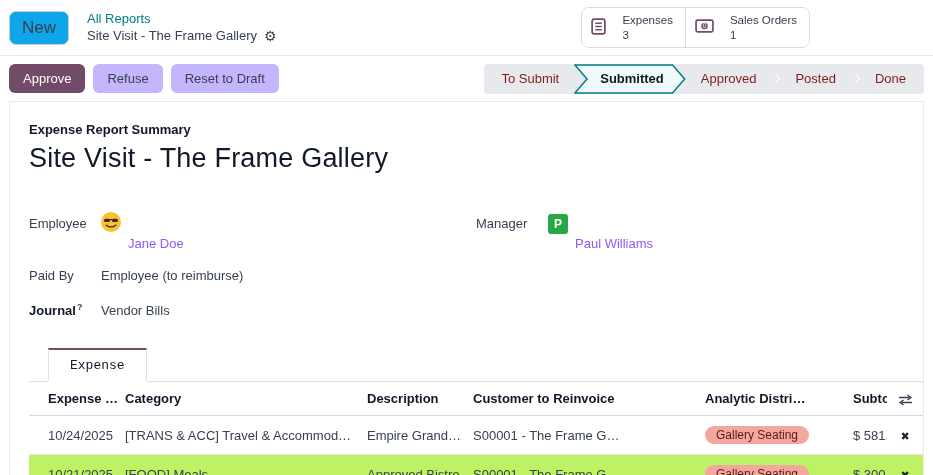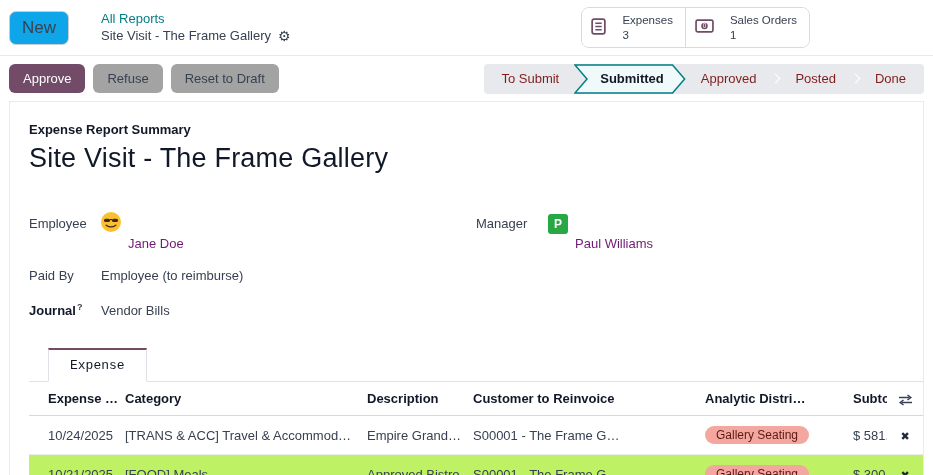--- a/index.html
+++ b/index.html
@@ -4,39 +4,39 @@
 <style>
   * { margin:0; padding:0; box-sizing:border-box; }
   html,body { width:933px; height:475px; overflow:hidden; background:#fff;
     font-family:"Liberation Sans","DejaVu Sans",sans-serif; color:#374151; }
 
   
   .topbar { height:55px; display:flex; align-items:center; padding:0 9px; }
   .btn-new { background:#0ea5e9; border:1px solid #c9ccd1; border-radius:7px;
     padding:6px 12px; font-size:17px; color:#374151; cursor:pointer;
     font-family:inherit; }
-  .breadcrumb { margin-left:32px; line-height:1.25; font-size:13px; }
+  .breadcrumb { margin-left:18px; line-height:1.25; font-size:13px; }
   .bc-parent { color:#017E84; text-decoration:none; cursor:pointer; display:block; }
   .bc-current { color:#374151; display:flex; align-items:center; gap:7px; }
   .gear { font-size:14px; color:#374151; cursor:pointer; line-height:1; }
   .top-spacer { flex:1; }
   .smart-buttons { display:flex; border:1px solid #d8dadd; border-radius:8px;
     overflow:hidden; margin-right:114px; }
   .smart-btn { display:flex; align-items:center; gap:16px; background:#fff;
     border:none; padding:5px 12px 5px 9px; cursor:pointer; font-family:inherit; }
   .smart-btn + .smart-btn { border-left:1px solid #d8dadd; }
   .smart-txt { text-align:left; font-size:11.5px; color:#374151; line-height:1.3; }
 
   
   .actionbar { height:46px; display:flex; align-items:center; padding:0 9px;
     border-top:1px solid #e7e9ed; }
   .btn { border:none; border-radius:6px; padding:7px 14px; font-size:13px;
     cursor:pointer; font-family:inherit; }
   .btn-primary { background:#714B67; color:#fff; }
-  .btn-secondary { background:#a3a3a3; color:#374151; margin-left:8px; }
+  .btn-secondary { background:#c4b5fd; color:#374151; margin-left:8px; }
   .ab-spacer { flex:1; }
 
   
   .statusbar { display:flex; align-items:center; background:#E7E9ED;
     border-radius:4px; height:30px; overflow:hidden; }
   .st-item { font-size:13px; color:#7f1d1d; padding:0 15px; line-height:30px;
     cursor:pointer; white-space:nowrap; }
   .st-sep { width:7px; height:7px; border-top:1.5px solid #fff;
     border-right:1.5px solid #fff; transform:rotate(45deg); flex:0 0 auto;
     margin:0 1px; }
@@ -53,21 +53,21 @@
   .summary-label { font-size:13px; font-weight:700; color:#111827; }
   .title { font-size:27px; font-weight:400; color:#111827; margin-top:6px;
     letter-spacing:.2px; }
 
   .fields { display:flex; margin-top:22px; }
   .fcol { flex:1; }
   .frow { display:flex; align-items:center; min-height:22px; margin-bottom:13px; }
   .flabel { width:72px; flex:0 0 72px; font-size:13px; color:#374151; }
   .flabel.bold { font-weight:700; color:#111827; }
   .fvalue { font-size:13px; color:#374151; display:flex; align-items:center; gap:7px; }
-  .link { color:#701a75; cursor:pointer;margin-top:40px; }
+  .link { color:#8b5cf6; cursor:pointer;margin-top:40px; }
   .sup-help { font-size:9px; vertical-align:super; color:#374151; margin-left:1px;
     cursor:pointer; }
   .avatar-green { width:20px; height:20px; border-radius:3px; background:#28a745;
     color:#fff; font-size:12px; font-weight:700; display:flex;
     align-items:center; justify-content:center; }
 
   
   .tabs { border-bottom:1px solid #dee2e6; padding-left:19px; margin-top:14px;font-family:Liberation Mono, monospace; }
   .tab { display:inline-block; background:#fff; border:1px solid #dee2e6;
     border-bottom:1px solid #fff; border-top:2px solid #714B67;

